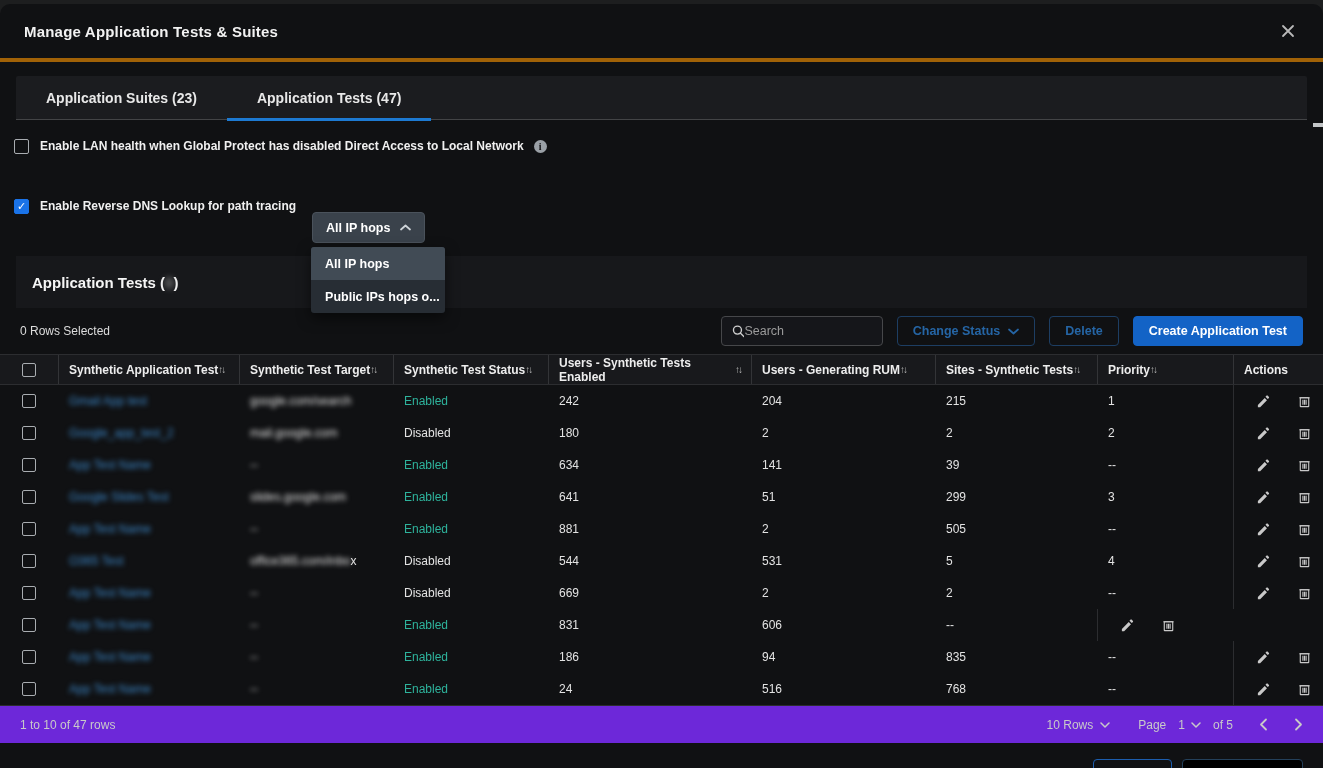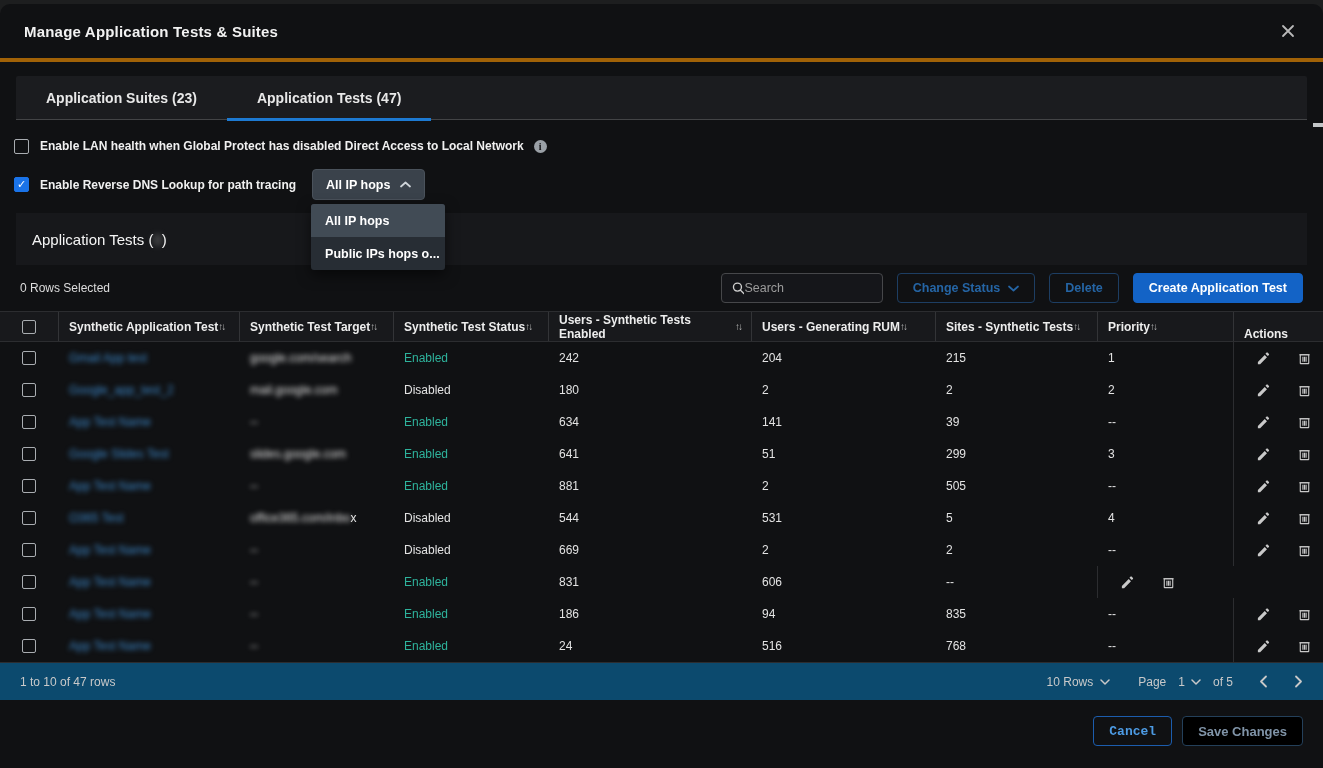--- a/index.html
+++ b/index.html
@@ -19,29 +19,29 @@
 
   
   .options { padding:16px 0 0 14px; }
   .opt-row { display:flex; align-items:center; margin-bottom:13px; min-height:20px; }
   .cbx { width:15px; height:15px; border:1.5px solid #a9adb1; border-radius:2px; background:transparent; flex:0 0 auto; cursor:pointer; }
   .cbx.checked { background:#1a73e8; border-color:#1a73e8; display:flex; align-items:center; justify-content:center; color:#fff; font-size:11px; line-height:1; }
   .opt-label { color:#f0f0f0; font-size:12px; font-weight:700; margin-left:11px; }
   .info-icon { margin-left:10px; width:13px; height:13px; border-radius:50%; background:#9aa0a6; color:#101113; font-size:10px; font-weight:700; display:flex; align-items:center; justify-content:center; font-family:"Liberation Serif", serif; cursor:pointer; }
 
   
-  .dd-wrap { position:relative; margin-left:16px; }
+  .dd-wrap { position:relative; margin-left:16px;margin-top:43px; }
   .dd-btn { height:31px; min-width:108px; background:#3a424b; border:1px solid #4a525b; border-radius:4px; color:#fff; font-size:12.5px; font-weight:700; display:flex; align-items:center; gap:10px; padding:0 13px; cursor:pointer; }
   .dd-menu { position:absolute; left:-1px; top:35px; width:134px; background:#272d34; border-radius:3px; box-shadow:0 5px 14px rgba(0,0,0,.55); z-index:20; overflow:hidden; }
   .dd-item { height:33px; display:flex; align-items:center; padding:0 14px; color:#fff; font-size:12.5px; font-weight:700; white-space:nowrap; cursor:pointer; }
   .dd-item.selected { background:#414b55; }
 
   
   .section-band { margin:12px 16px 0 16px; height:52px; background:#17181b; display:flex; align-items:center; padding-left:16px; }
-  .section-title { color:#f5f5f5; font-size:15px; font-weight:400; }
+  .section-title { color:#f5f5f5; font-size:15px; font-weight:700; }
   .blur-digit { filter:blur(3px); color:#9a9a9a; }
 
   
   .toolbar { height:46px; display:flex; align-items:center; padding:0 20px; gap:14px; }
   .rows-selected { color:#dddddd; font-size:12px; margin-right:auto; }
   .search-box { width:162px; height:30px; border:1px solid #46474a; border-radius:4px; background:#15161a; display:flex; align-items:center; gap:0; padding:0 10px;margin-left:8px; }
   .search-box input { background:transparent; border:none; outline:none; color:#cfcfcf; font-size:12.5px; width:100%; font-family:"Liberation Sans", sans-serif; }
   .search-box input::placeholder { color:#9b9b9b; }
   .btn { height:30px; border-radius:4px; font-size:12.5px; font-weight:700; display:flex; align-items:center; justify-content:center; gap:8px; padding:0 15px; cursor:pointer; font-family:"Liberation Sans", sans-serif; }
   .btn.ghost-disabled { background:transparent; border:1px solid #1d3e63; color:#2565a5; }
@@ -58,21 +58,21 @@
   .trow { height:32px; }
   .td { display:flex; align-items:center; padding:0 11px; color:#e3e3e3; font-size:12px; overflow:hidden; white-space:nowrap; }
   .td.actions-col { border-left:1px solid #2c2d30; gap:26px; padding-left:22px; }
   .link { color:#3c87c8; cursor:pointer; }
   .redacted { filter:blur(2.6px); }
   .status-enabled { color:#2eb39c; }
   .status-disabled { color:#e3e3e3; }
   .icon-btn { display:flex; align-items:center; cursor:pointer; }
 
   
-  .pagination { height:38px; border-top:1px solid #2c2d30; background:#0c4a6e; display:flex; align-items:center; padding:0 20px; color:#c9c9c9; font-size:12px; }
+  .pagination { height:38px; border-top:1px solid #2c2d30; background:#6d28d9; display:flex; align-items:center; padding:0 20px; color:#c9c9c9; font-size:12px; }
   .pag-right { margin-left:auto; display:flex; align-items:center; }
   .pag-ctrl { display:flex; align-items:center; gap:7px; cursor:pointer; color:#c9c9c9; }
   .pag-label { margin-left:28px; }
   .page-num { margin-left:12px; display:flex; align-items:center; gap:6px; cursor:pointer; }
   .of-label { margin-left:12px; }
   .pg-chev { margin-left:26px; cursor:pointer; display:flex; align-items:center; }
 
   
   .modal-footer { height:62px; display:flex; align-items:center; justify-content:flex-end; gap:10px; padding:0 20px; }
   .btn.cancel { background:#101113; border:1px solid #1c5dae; color:#4d9be4; min-width:68px; font-size:13px;font-family:Liberation Mono, monospace; }
@@ -170,21 +170,21 @@
         <span class="sort-ic">↑↓</span>
       </div>
     <div class="th">
         <span>Sites - Synthetic Tests</span>
         <span class="sort-ic">↑↓</span>
       </div>
     <div class="th">
         <span>Priority</span>
         <span class="sort-ic">↑↓</span>
       </div>
-    <div class="th" style="align-items:flex-end;">
+    <div class="th" style="">
         <span>Actions</span>
       </div>
   </div>
 
   <div class="tbody">
       <div class="grid-row trow">
         <div class="td cb-col">
           <span class="cbx" style="width: 14px; height: 14px;"></span>
         </div>
         <div class="td ">

